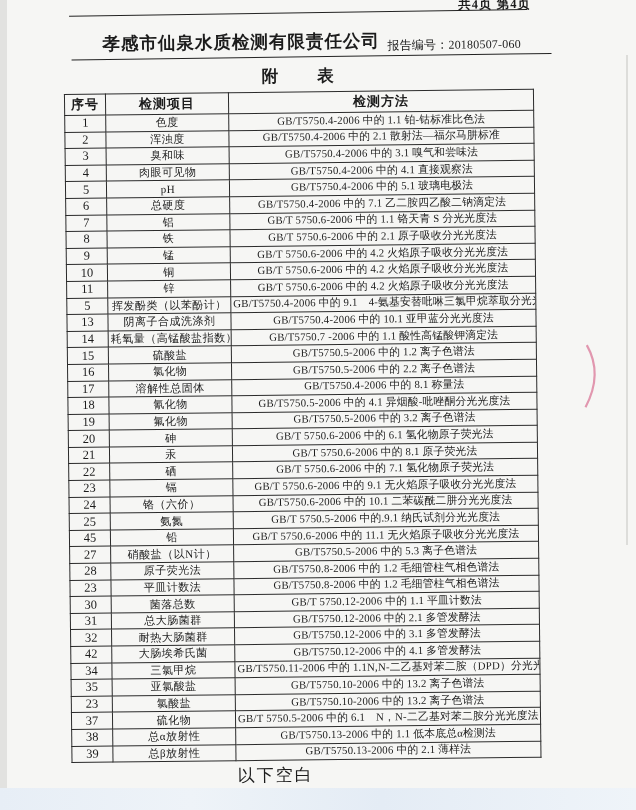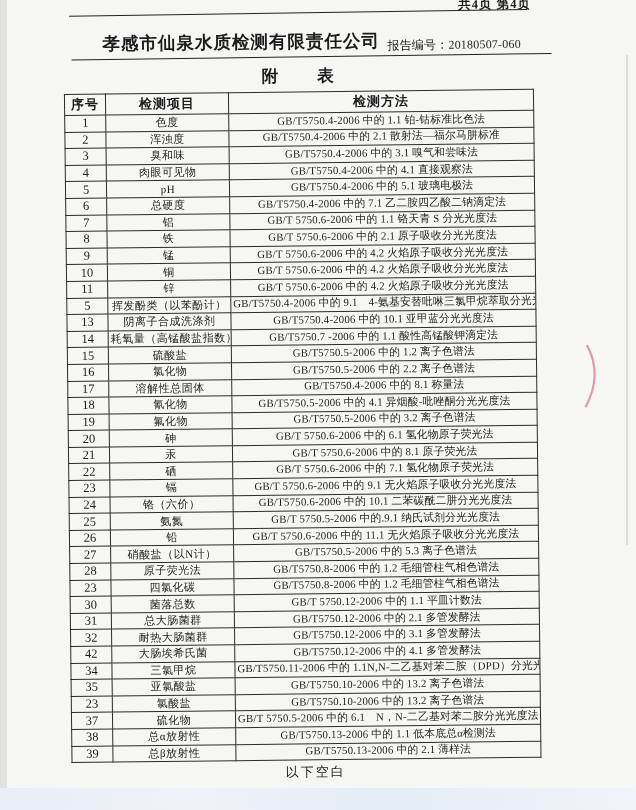--- a/index.html
+++ b/index.html
@@ -44,21 +44,21 @@
     text-align:center;vertical-align:middle;
     padding:0 2px;overflow:hidden;white-space:nowrap;
   }
   table.spec{border:1.8px solid #222;}
   table.spec thead th{height:20px;font-size:13px;font-weight:bold;letter-spacing:1px;}
   table.spec tbody tr{height:16.6px;}
   td.no-cell{font-size:12.5px;font-family:"Liberation Serif",serif;}
   td.item-cell{font-size:11px;letter-spacing:.5px;margin-top:33px;}
   td.method-cell{font-size:10.8px;letter-spacing:.2px;}
 
-  .footer-note{position:absolute;left:230px;top:766px;font-size:13px;letter-spacing:2px;margin-left:48px;}
+  .footer-note{position:absolute;left:230px;top:766px;font-size:17px;letter-spacing:2px;}
 
   .pen-mark{position:absolute;left:578px;top:350px;}
 </style>
 </head>
 <body>
 
 <div class="edge-left"></div>
 <div class="edge-right-line"></div>
 
 <div class="sheet">
@@ -231,40 +231,40 @@
           <td class="method-cell">GB/T5750.6-2006 中的 10.1 二苯碳酰二肼分光光度法</td>
         </tr>
 
         <tr>
           <td class="no-cell">25</td>
           <td class="item-cell">氨氮</td>
           <td class="method-cell">GB/T 5750.5-2006 中的.9.1 纳氏试剂分光光度法</td>
         </tr>
 
         <tr>
-          <td class="no-cell">26</td>
+          <td class="no-cell">45</td>
           <td class="item-cell">铅</td>
           <td class="method-cell">GB/T 5750.6-2006 中的 11.1 无火焰原子吸收分光光度法</td>
         </tr>
 
         <tr>
           <td class="no-cell">27</td>
           <td class="item-cell">硝酸盐（以N计）</td>
           <td class="method-cell">GB/T5750.5-2006 中的 5.3 离子色谱法</td>
         </tr>
 
         <tr>
           <td class="no-cell">28</td>
           <td class="item-cell">原子荧光法</td>
           <td class="method-cell">GB/T5750.8-2006 中的 1.2 毛细管柱气相色谱法</td>
         </tr>
 
         <tr>
           <td class="no-cell">23</td>
-          <td class="item-cell">四氯化碳</td>
+          <td class="item-cell">平皿计数法</td>
           <td class="method-cell">GB/T5750.8-2006 中的 1.2 毛细管柱气相色谱法</td>
         </tr>
 
         <tr>
           <td class="no-cell">30</td>
           <td class="item-cell">菌落总数</td>
           <td class="method-cell">GB/T 5750.12-2006 中的 1.1 平皿计数法</td>
         </tr>
 
         <tr>

